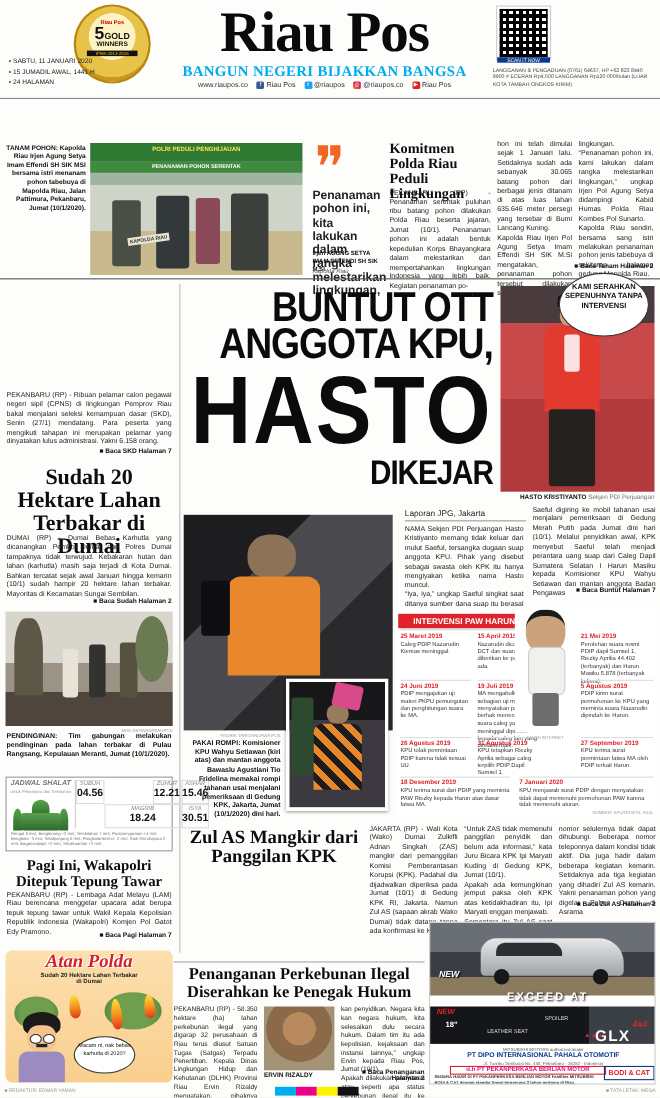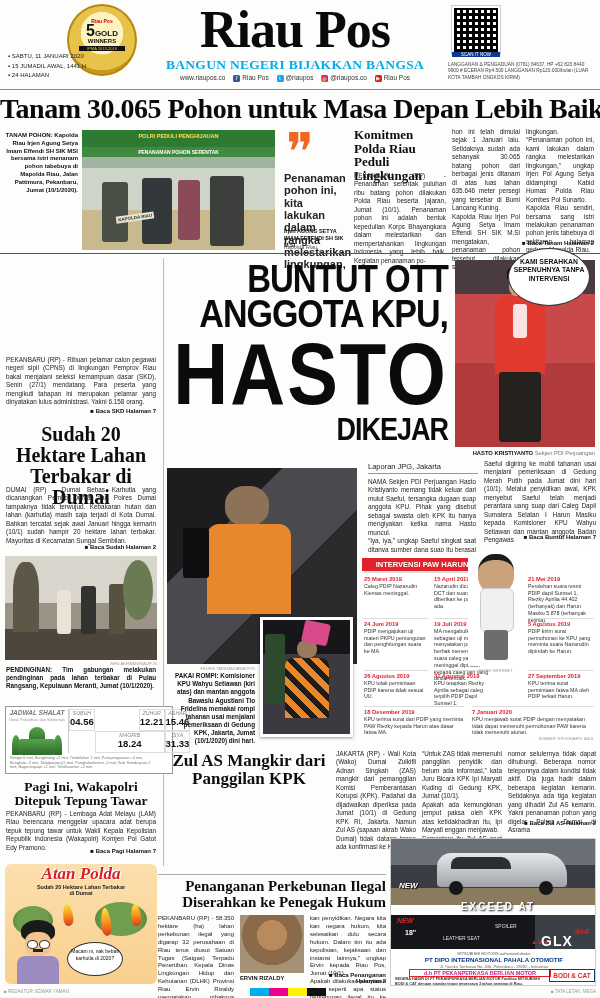--- a/index.html
+++ b/index.html
@@ -68,21 +68,20 @@
   </div>
 
   <div class="abs qr" style="left:452px;top:6px;"></div>
   <div class="abs" style="left:452px;top:52px;width:48px;background:#0a3a8c;color:#fff;font-size:4.5px;text-align:center;">SCAN IT NOW</div>
 
 
   <div class="abs" style="left:448px;top:62px;width:148px;font-size:4.8px;line-height:1.35;color:#444;text-align:left;">LANGGANAN &amp; PENGADUAN (0761) 64637, HP +62 823 8440 9900  # ECERAN Rp4.500 LANGGANAN Rp120.000/bulan (LUAR KOTA TAMBAH ONGKOS KIRIM)</div>
 
   <div class="abs hrule" style="left:0;top:89px;width:600px;"></div>
 
-  <div class="abs serif" style="left:0;top:93px;width:600px;text-align:center;font-weight:bold;font-size:28px;letter-spacing:-0.5px;white-space:nowrap;color:#0a0a0a;">Tanam 30.065 Pohon untuk Masa Depan Lebih Baik</div>
 
   <div class="abs capb" style="left:4px;top:132px;width:74px;text-align:right;font-size:6px;">TANAM POHON: Kapolda Riau Irjen Agung Setya Imam Effendi SH SIK MSI bersama istri menanam pohon tabebuya di Mapolda Riau, Jalan Pattimura, Pekanbaru, Jumat (10/1/2020).</div>
 
   <div class="abs photo" style="left:82px;top:130px;width:193px;height:120px;background:linear-gradient(#9fb5a2 0 38px,#cfd4c8 38px 80px,#c9b98f 80px 100%);">
     <div style="background:#2f7a33;color:#ffe24a;font-size:5.5px;font-weight:bold;text-align:center;padding-top:3px;height:14px;">POLRI PEDULI PENGHIJAUAN</div>
     <div style="background:#3f8a3f;color:#fff;font-size:5px;font-weight:bold;text-align:center;height:10px;line-height:10px;">PENANAMAN POHON SERENTAK</div>
     <div class="figure" style="left:20px;top:52px;width:26px;height:60px;background:#4a4f45;"></div>
     <div class="figure" style="left:60px;top:48px;width:30px;height:66px;background:#33383a;"></div>
     <div class="figure" style="left:96px;top:50px;width:22px;height:60px;background:#8a4a5a;"></div>
     <div class="figure" style="left:128px;top:46px;width:34px;height:70px;background:#3c3f3b;"></div>
@@ -116,21 +115,21 @@
   <div class="abs photo" style="left:5px;top:556px;width:152px;height:104px;background:linear-gradient(#d8d5cc 0 45%,#9b9486 45% 70%,#4e463c 70% 100%);">
     <div class="figure" style="left:8px;top:6px;width:26px;height:70px;background:#5d5748;border-radius:40% 40% 0 0;"></div>
     <div class="figure" style="left:52px;top:34px;width:14px;height:44px;background:#e8e3d6;"></div>
     <div class="figure" style="left:76px;top:30px;width:15px;height:48px;background:#32claims;background:#323230;"></div>
     <div class="figure" style="left:104px;top:28px;width:16px;height:50px;background:#56523f;"></div>
     <div class="figure" style="right:4px;top:4px;width:30px;height:60px;background:#6a7a52;border-radius:50%;"></div>
   </div>
   <div class="abs credit" style="left:5px;top:661px;width:152px;text-align:right;">MHD AKHWAN/RIAUPOS</div>
   <div class="abs capb" style="left:6px;top:666px;width:150px;text-align:justify;">PENDINGINAN: Tim gabungan melakukan pendinginan pada lahan terbakar di Pulau Rangsang, Kepulauan Meranti, Jumat (10/1/2020).</div>
 
-  <div class="abs" style="left:5px;top:706px;width:168px;height:68px;border:1px solid #999;box-sizing:border-box;background:#fff;">
+  <div class="abs" style="left:5px;top:706px;width:152px;height:68px;border:1px solid #999;box-sizing:border-box;background:#fff;">
     <div class="abs" style="left:2px;top:2px;width:58px;font-size:6.5px;font-style:italic;font-weight:bold;color:#777;text-align:center;">JADWAL SHALAT</div>
     <div class="abs" style="left:2px;top:11px;width:58px;font-size:3.8px;color:#999;text-align:center;">Untuk Pekanbaru dan Sekitarnya</div>
     <div class="abs" style="left:6px;top:20px;width:50px;height:28px;">
       <div class="dome" style="left:17px;top:0;width:16px;height:16px;"></div>
       <div class="dome" style="left:0;top:8px;width:8px;height:20px;"></div>
       <div class="dome" style="left:42px;top:8px;width:8px;height:20px;"></div>
       <div class="dome" style="left:6px;top:12px;width:38px;height:16px;border-radius:4px;"></div>
     </div>
     <div class="abs" style="left:62px;top:2px;width:88px;height:44px;display:grid;grid-template-columns:1fr 1fr 1fr;border-left:1px solid #ccc;">
       <div style="border:1px solid #ddd;">
@@ -144,21 +143,21 @@
       <div style="border:1px solid #ddd;">
           <div class="ptn">ASHAR</div>
           <div class="ptv">15.46</div>
         </div>
       <div style="border:1px solid #ddd;grid-column:2;">
           <div class="ptn">MAGRIB</div>
           <div class="ptv">18.24</div>
         </div>
       <div style="border:1px solid #ddd;">
           <div class="ptn">ISYA</div>
-          <div class="ptv">31.33</div>
+          <div class="ptv">30.51</div>
         </div>
     </div>
     <div class="abs" style="left:4px;top:49px;width:144px;font-size:3.8px;color:#777;line-height:1.25;">Rengat 6 mnt, Bangkinang +2 mnt, Tembilahan 7 mnt, Pasirpengaraian +4 mnt, Bengkalis -3 mnt, Selatpanjang 5 mnt, Pangkalankerinci -2 mnt, Siak Sriindrapura 2 mnt, Bagansiapiapi +2 mnt, Telukkuantan +2 mnt.</div>
   </div>
 
   <div class="abs shl" style="left:4px;top:780px;width:154px;font-size:13.5px;">Pagi Ini, Wakapolri Ditepuk Tepung Tawar</div>
   <div class="abs j" style="left:6px;top:810px;width:150px;">PEKANBARU (RP) - Lembaga Adat Melayu (LAM) Riau berencana menggelar upacara adat berupa tepuk tepung tawar untuk Wakil Kepala Kepolisian Republik Indonesia (Wakapolri) Komjen Pol Gatot Edy Pramono.</div>
   <div class="abs rm" style="left:6px;top:848px;width:150px;">■ Baca Pagi Halaman 7</div>
 
   <div class="abs" style="left:5px;top:864px;width:152px;height:120px;background:linear-gradient(#fcdfae,#f9cf8e);border-radius:6px;overflow:hidden;">
@@ -280,21 +279,21 @@
   <div class="abs shl" style="left:170px;top:752px;width:158px;font-size:17px;">Zul AS Mangkir dari Panggilan KPK</div>
   <div class="abs j" style="left:336px;top:750px;width:80px;">JAKARTA (RP) - Wali Kota (Wako) Dumai Zulkifli Adnan Singkah (ZAS) mangkir dari pemanggilan Komisi Pemberantasan Korupsi (KPK). Padahal dia dijadwalkan diperiksa pada Jumat (10/1) di Gedung KPK RI, Jakarta. Namun Zul AS (sapaan akrab Wako Dumai) tidak datang tanpa ada konfirmasi ke KPK.</div>
   <div class="abs j" style="left:422px;top:750px;width:80px;">“Untuk ZAS tidak memenuhi panggilan penyidik dan belum ada informasi,” kata Juru Bicara KPK Ipi Maryati Kuding di Gedung KPK, Jumat (10/1).
 Apakah ada kemungkinan jemput paksa oleh KPK atas ketidakhadiran itu, Ipi Maryati enggan menjawab.
 Sementara itu Zul AS saat coba dikonfirmasi melalui beberapa</div>
   <div class="abs j" style="left:508px;top:750px;width:88px;">nomor selulernya tidak dapat dihubungi. Beberapa nomor teleponnya dalam kondisi tidak aktif. Dia juga hadir dalam beberapa kegiatan kemarin. Setidaknya ada tiga kegiatan yang dihadiri Zul AS kemarin. Yakni penanaman pohon yang digelar Polres Dumai di Asrama</div>
   <div class="abs rm" style="left:508px;top:820px;width:88px;">■ Baca Zul AS Halaman 2</div>
 
   <div class="abs hrule" style="left:158px;top:874px;width:228px;background:#aaa;"></div>
 
-  <div class="abs shl" style="left:158px;top:879px;width:228px;font-size:15px;text-align:right;">Penanganan Perkebunan Ilegal Diserahkan ke Penegak Hukum</div>
+  <div class="abs shl" style="left:158px;top:879px;width:228px;font-size:15px;text-align:center;">Penanganan Perkebunan Ilegal Diserahkan ke Penegak Hukum</div>
   <div class="abs j" style="left:158px;top:915px;width:76px;font-size:6px;">PEKANBARU (RP) - 58.350 hektare (ha) lahan perkebunan ilegal yang digarap 32 perusahaan di Riau terus diusut Satuan Tugas (Satgas) Terpadu Penertiban. Kepala Dinas Lingkungan Hidup dan Kehutanan (DLHK) Provinsi Riau Ervin Rizaldy mengatakan, pihaknya menindaklanjuti temuan itu dan menyerahkannya ke aparat penegak hukum.
 “Terhadap status lahan itu kami laku-</div>
   <div class="abs photo" style="left:240px;top:915px;width:64px;height:58px;background:radial-gradient(circle at 50% 35%,#b98a5e 0 30%,#8a6a48 31% 60%,#a39276 61% 100%);"></div>
   <div class="abs" style="left:240px;top:975px;width:64px;font-size:5.8px;font-weight:bold;">ERVIN RIZALDY</div>
   <div class="abs j" style="left:310px;top:915px;width:76px;font-size:6px;">kan penyidikan. Negara kita kan negara hukum, kita selesaikan dulu secara hukum. Dalam tim itu ada kepolisian, kejaksaan dan instansi lainnya,” ungkap Ervin kepada Riau Pos, Jumat (10/1).
 Apakah dilakukan penyitaan atau seperti apa status perkebunan ilegal itu ke depannya, Ervin menyebut kemungkinan besar bakal dikembalikan seperti semula.</div>
   <div class="abs rm" style="left:310px;top:972px;width:76px;">■ Baca Penanganan Halaman 2</div>
 
   <div class="abs" style="left:390px;top:838px;width:206px;height:148px;border:1px solid #ccc;box-sizing:border-box;background:#fff;overflow:hidden;">
     <div class="abs" style="left:0;top:0;width:206px;height:66px;background:linear-gradient(#6a6f76 0 40%,#3a3e44 40% 75%,#8a7a5e 75% 100%);">

